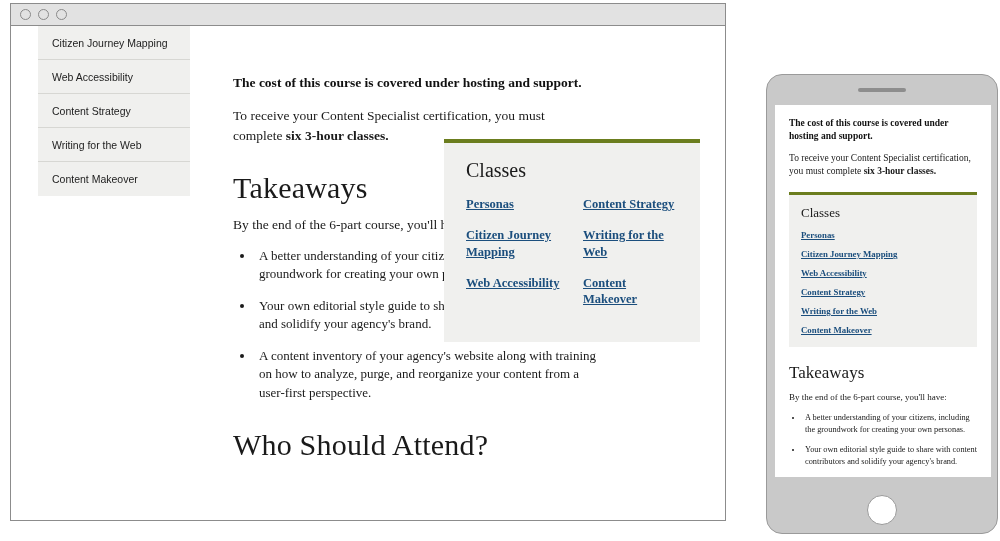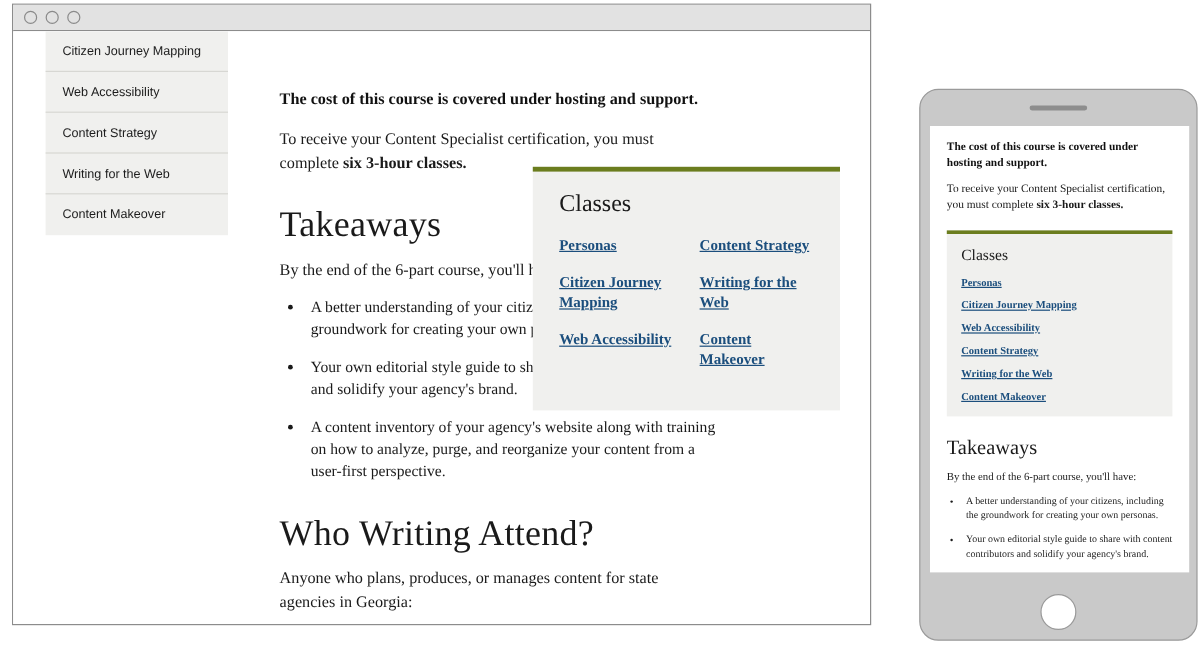--- a/index.html
+++ b/index.html
@@ -312,22 +312,21 @@
         <p class="lead"><span>To receive your Content Specialist certification, you must complete </span><b>six 3-hour classes.</b></p>
 
         <h2 class="section">Takeaways</h2>
         <p class="body-text">By the end of the 6-part course, you'll have:</p>
         <ul class="bullets">
           <li>A better understanding of your citizens, including the groundwork for creating your own personas.</li>
           <li>Your own editorial style guide to share with content contributors and solidify your agency's brand.</li>
           <li>A content inventory of your agency's website along with training on how to analyze, purge, and reorganize your content from a user-first perspective.</li>
         </ul>
 
-        <h2 class="section">Who Writing Attend?</h2>
-        <p class="body-text">Anyone who plans, produces, or manages content for state agencies in Georgia:</p>
+        <h2 class="section">Who Should Attend?</h2>
 
       </div>
 
       <aside class="classes-box">
         <div class="classes-title">Classes</div>
         <div class="classes-grid">
           <div class="classes-col">
             <a class="class-link">Personas</a>
             <a class="class-link">Citizen Journey Mapping</a>
             <a class="class-link">Web Accessibility</a>

